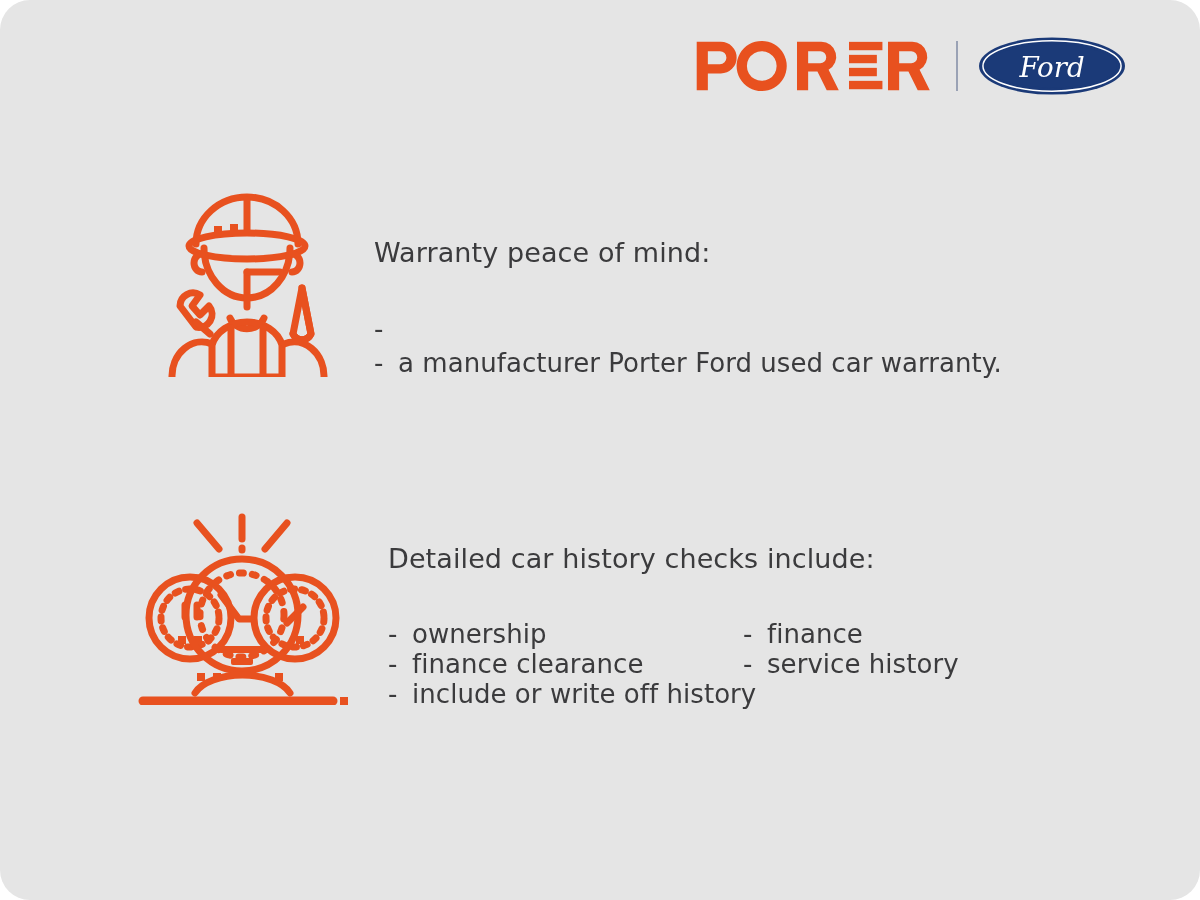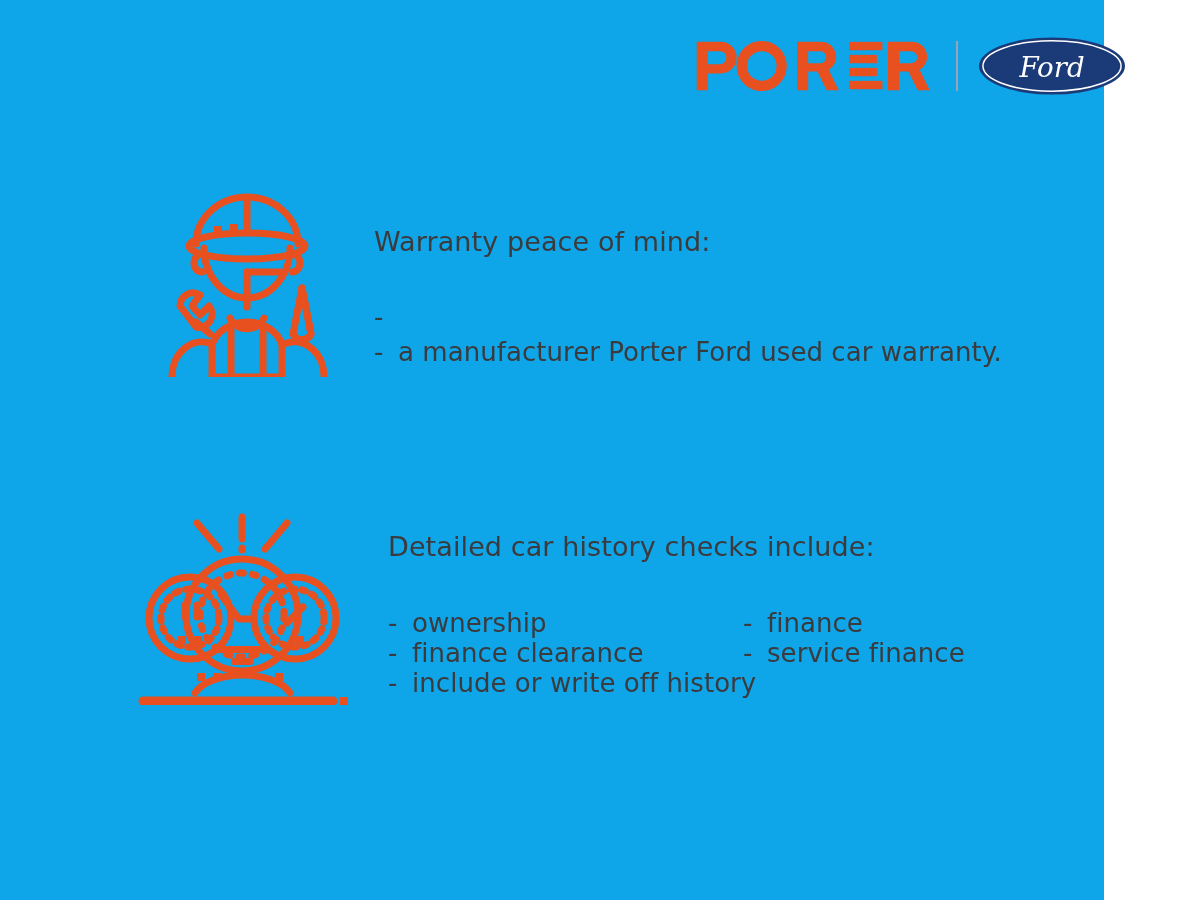--- a/index.html
+++ b/index.html
@@ -4,22 +4,23 @@
 <style>
   * { margin:0; padding:0; box-sizing:border-box; }
   html, body {
     width:1200px; height:900px;
     background:#ffffff;
     font-family:"Liberation Sans", sans-serif;
     overflow:hidden;
   }
   .page {
     position:relative;
-    width:1104px; height:900px;
-    background:#0ea5e9;
+    width:1200px; height:900px;
+    background:#e5e5e5;
+    border-radius:30px;
   }
 
   
   .logo-lockup {
     position:absolute;
     left:686px; top:33px;
     display:flex;
     align-items:center;
     height:66px;
   }
@@ -42,21 +43,21 @@
   }
   .ford-oval {
     width:148px; height:60px;
     flex:0 0 auto;
   }
 
   
   .block {
     position:absolute;
     display:flex;
-    align-items:center;
+    align-items:flex-end;
   }
   .block-warranty { left:152px; top:182px; }
   .block-history  { left:135px; top:505px; }
 
   .block-icon { flex:0 0 auto; }
   .block-text { flex:1 1 auto; }
 
   .block-warranty .block-text { margin-left:32px; padding-top:32px; }
   .block-history  .block-text { margin-left:38px; padding-top:15px; }
 
@@ -256,21 +257,21 @@
           </span>
         </div>
 
         <div class="grid-row">
           <span class="col-left">
             <span class="bullet-dash">-</span>
             <span class="bullet-text">finance clearance</span>
           </span>
           <span class="col-right">
             <span class="bullet-dash">-</span>
-            <span class="bullet-text">service finance</span>
+            <span class="bullet-text">service history</span>
           </span>
         </div>
 
         <div class="grid-row">
           <span class="col-left">
             <span class="bullet-dash">-</span>
             <span class="bullet-text">include or write off history</span>
           </span>
         </div>
 

